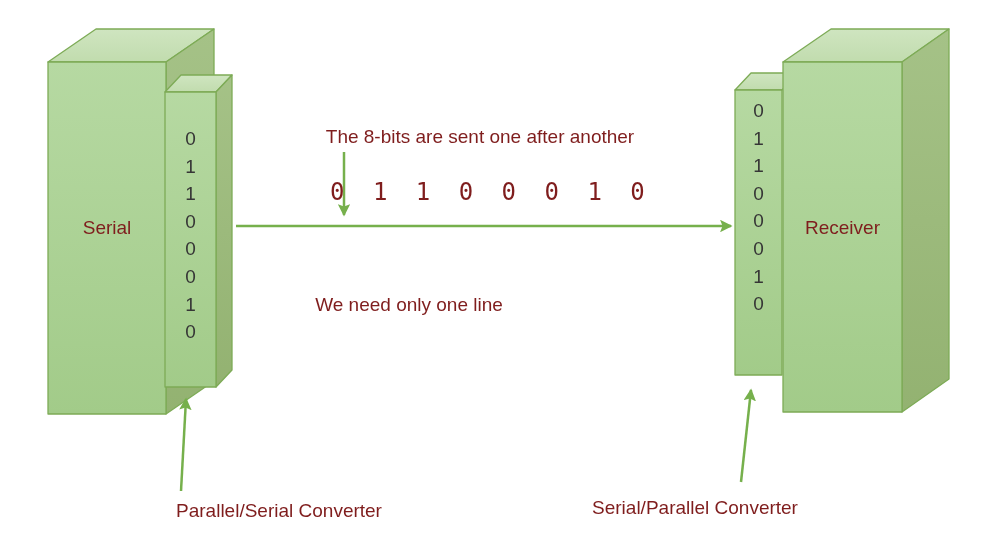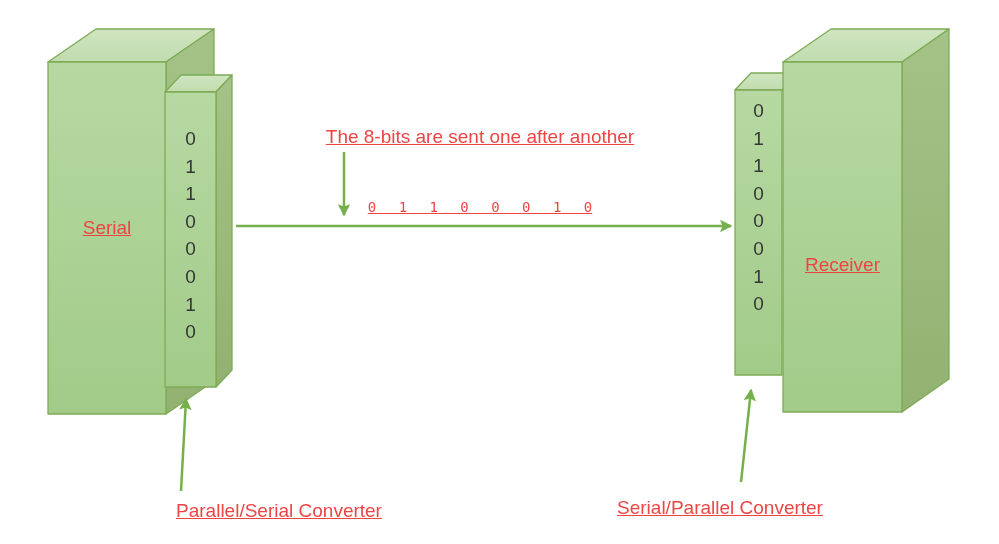--- a/index.html
+++ b/index.html
@@ -15,55 +15,54 @@
 
   polygon.face { stroke: #7dab56; stroke-width: 1.3; stroke-linejoin: round; }
   polygon.face-front { fill: url(#gradFront); }
   polygon.face-top   { fill: url(#gradTop); }
   polygon.face-side  { fill: url(#gradSide); }
 
   line.arrow { stroke: #76b04c; stroke-width: 2.5; }
 
   .txt {
     position: absolute;
-    color: #ef4444;
+    color: #7f1d1d;
     font-size: 19px;
     line-height: 22px;
     white-space: nowrap;
-    text-decoration: underline;
   }
   .center { text-align: center; }
 
   .bits {
     position: absolute;
     display: flex;
     flex-direction: column;
     color: #363636;
     font-size: 19px;
     text-align: center;
   }
   .bits > div { height: 27.6px; line-height: 27.6px; }
 
   #sender-label   { left: 48px;  top: 217px; width: 118px; }
-  #receiver-label { left: 783px; top: 217px; width: 119px; margin-top: 37px; }
+  #receiver-label { left: 783px; top: 217px; width: 119px; }
 
   #sender-bits    { left: 165px; top: 125px; width: 51px; }
   #receiver-bits  { left: 735px; top: 97px;  width: 47px; }
 
   #serial-note { left: 280px; top: 126px; width: 400px; }
   #serial-bits {
-    left: 330px; top: 196px; width: 300px;
+    left: 330px; top: 181px; width: 300px;
     word-spacing: 14px;
     font-family: "DejaVu Sans Mono", monospace;
-    font-size: 14px;
+    font-size: 24px;
   }
   #line-note { left: 309px; top: 294px; width: 200px; }
 
   #ps-converter-label { left: 159px; top: 500px; width: 240px; }
-  #sp-converter-label { left: 600px; top: 497px; width: 240px; }
+  #sp-converter-label { left: 575px; top: 497px; width: 240px; }
 </style>
 </head>
 <body>
 
 <div id="stage">
 
   <svg id="shapes" viewBox="0 0 999 544" xmlns="http://www.w3.org/2000/svg">
     <defs>
       <linearGradient id="gradFront" x1="0" y1="0" x2="0" y2="1">
         <stop offset="0" stop-color="#b6d9a2"></stop>
@@ -131,17 +130,18 @@
     <div>1</div>
     <div>0</div>
     <div>0</div>
     <div>0</div>
     <div>1</div>
     <div>0</div>
   </div>
 
   <div id="serial-note" class="txt center">The 8-bits are sent one after another</div>
   <div id="serial-bits" class="txt center">0 1 1 0 0 0 1 0</div>
+  <div id="line-note" class="txt center">We need only one line</div>
 
   <div id="ps-converter-label" class="txt center">Parallel/Serial Converter</div>
   <div id="sp-converter-label" class="txt center">Serial/Parallel Converter</div>
 
 </div>
 
 </body></html>

